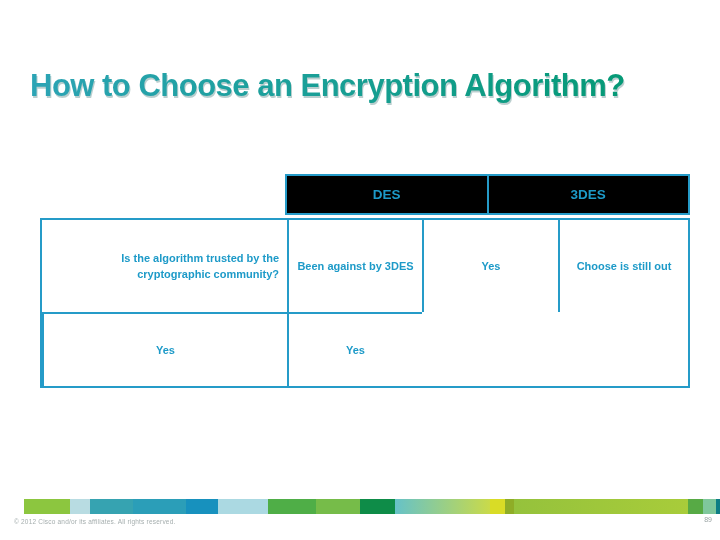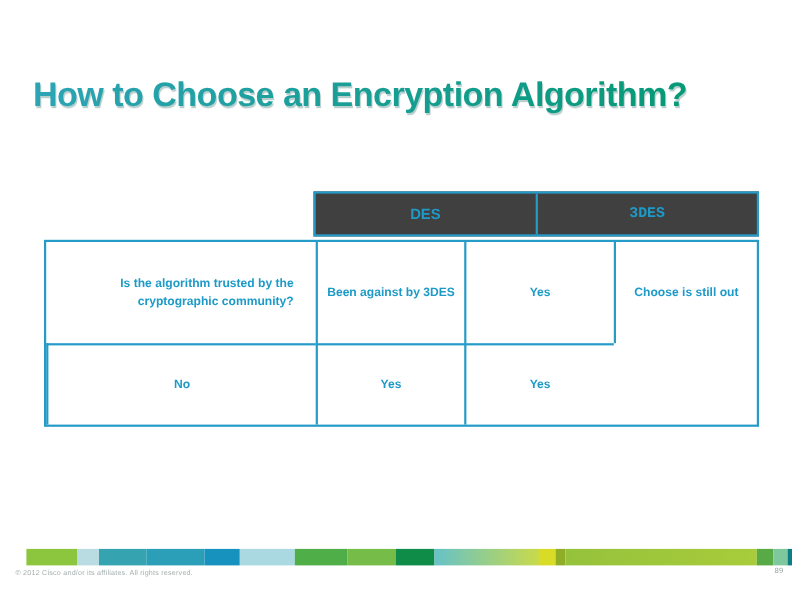--- a/index.html
+++ b/index.html
@@ -38,51 +38,51 @@
   
   .table-wrap {
     position: absolute;
     left: 40px; top: 174px;
     width: 650px; height: 214px;
   }
   .table-header {
     position: absolute;
     left: 245px; top: 0;
     width: 405px; height: 41px;
-    background: #404040;
+    background: #000000;
     border: 2px solid #259bc8;
     display: flex;
   }
   .table-header .hcell {
     flex: 1;
     display: flex; align-items: center; justify-content: center;
     font-size: 13.5px; font-weight: bold;
     color: #1d9ac8;
   }
-  .table-header .hcell + .hcell { border-left: 2px solid #259bc8; font-family: Liberation Mono, monospace; }
+  .table-header .hcell + .hcell { border-left: 2px solid #259bc8; }
 
   .table-body {
     position: absolute;
     left: 0; top: 44px;
     width: 650px; height: 170px;
     border: 2px solid #259bc8;
     display: grid;
     grid-template-columns: 245px 135px 136px 1fr;
     grid-template-rows: 92px 1fr;
   }
   .cell {
     display: flex; align-items: center;
     font-size: 11px; font-weight: bold;
     color: #1d9ac8;
     line-height: 16px;
   }
   .cell.q {
     justify-content: flex-end;
     text-align: right;
-    padding: 4px 20px 4px 30px;
+    padding: 4px 8px 4px 30px;
   }
   .cell.v {
     justify-content: center;
     text-align: center;
     padding: 4px 6px;
   }
   .cell.bl { border-left: 2px solid #259bc8; }
   .cell.bt { border-top: 2px solid #259bc8; }
 
   
@@ -122,21 +122,20 @@
       <div class="hcell">3DES</div>
     </div>
 
     <div class="table-body">
 
       <div class="cell q">Is the algorithm trusted by the cryptographic community?</div>
       <div class="cell v bl">Been against by 3DES</div>
       <div class="cell v bl">Yes</div>
       <div class="cell v bl">Choose is still out</div>
 
-      <div class="cell v bl bt">No</div>
       <div class="cell v bl bt">Yes</div>
       <div class="cell v bl bt">Yes</div>
     </div>
 
   </div>
 
   <div class="color-strip">
       <div class="strip-seg" style="width: 46px; background: rgb(140, 198, 63);"></div>
       <div class="strip-seg" style="width: 20px; background: rgb(184, 220, 226);"></div>
       <div class="strip-seg" style="width: 43px; background: rgb(54, 163, 177);"></div>

